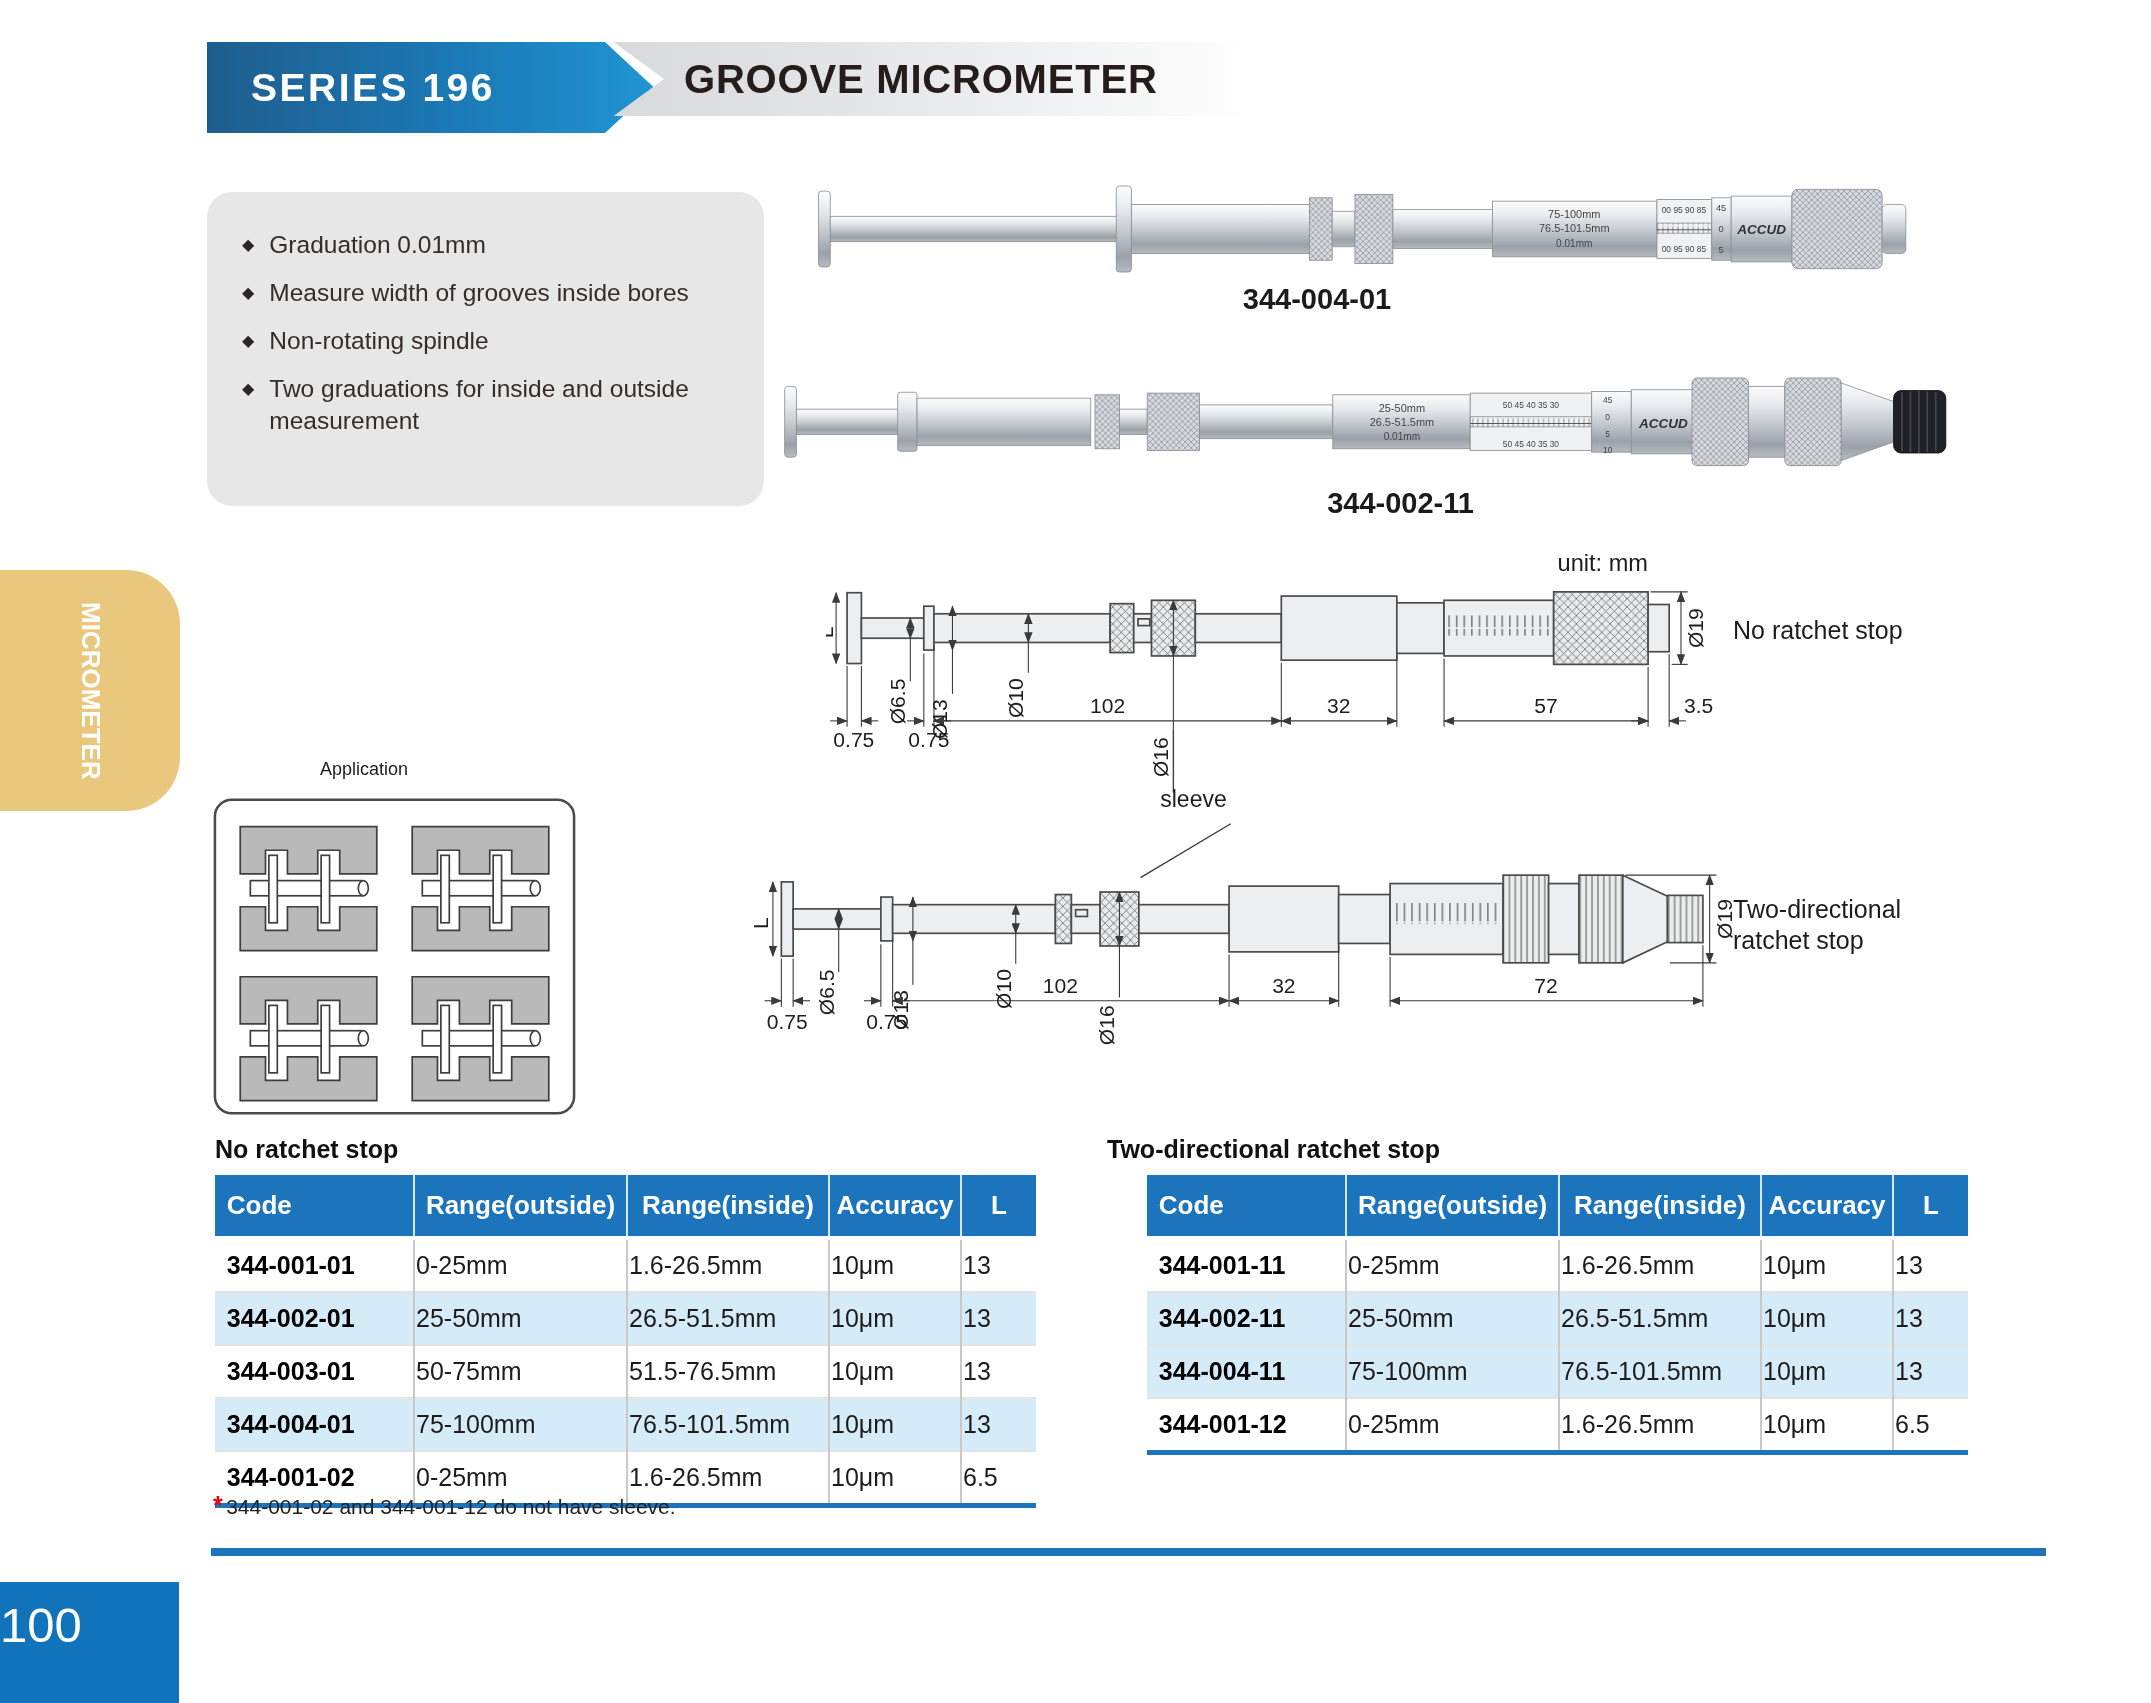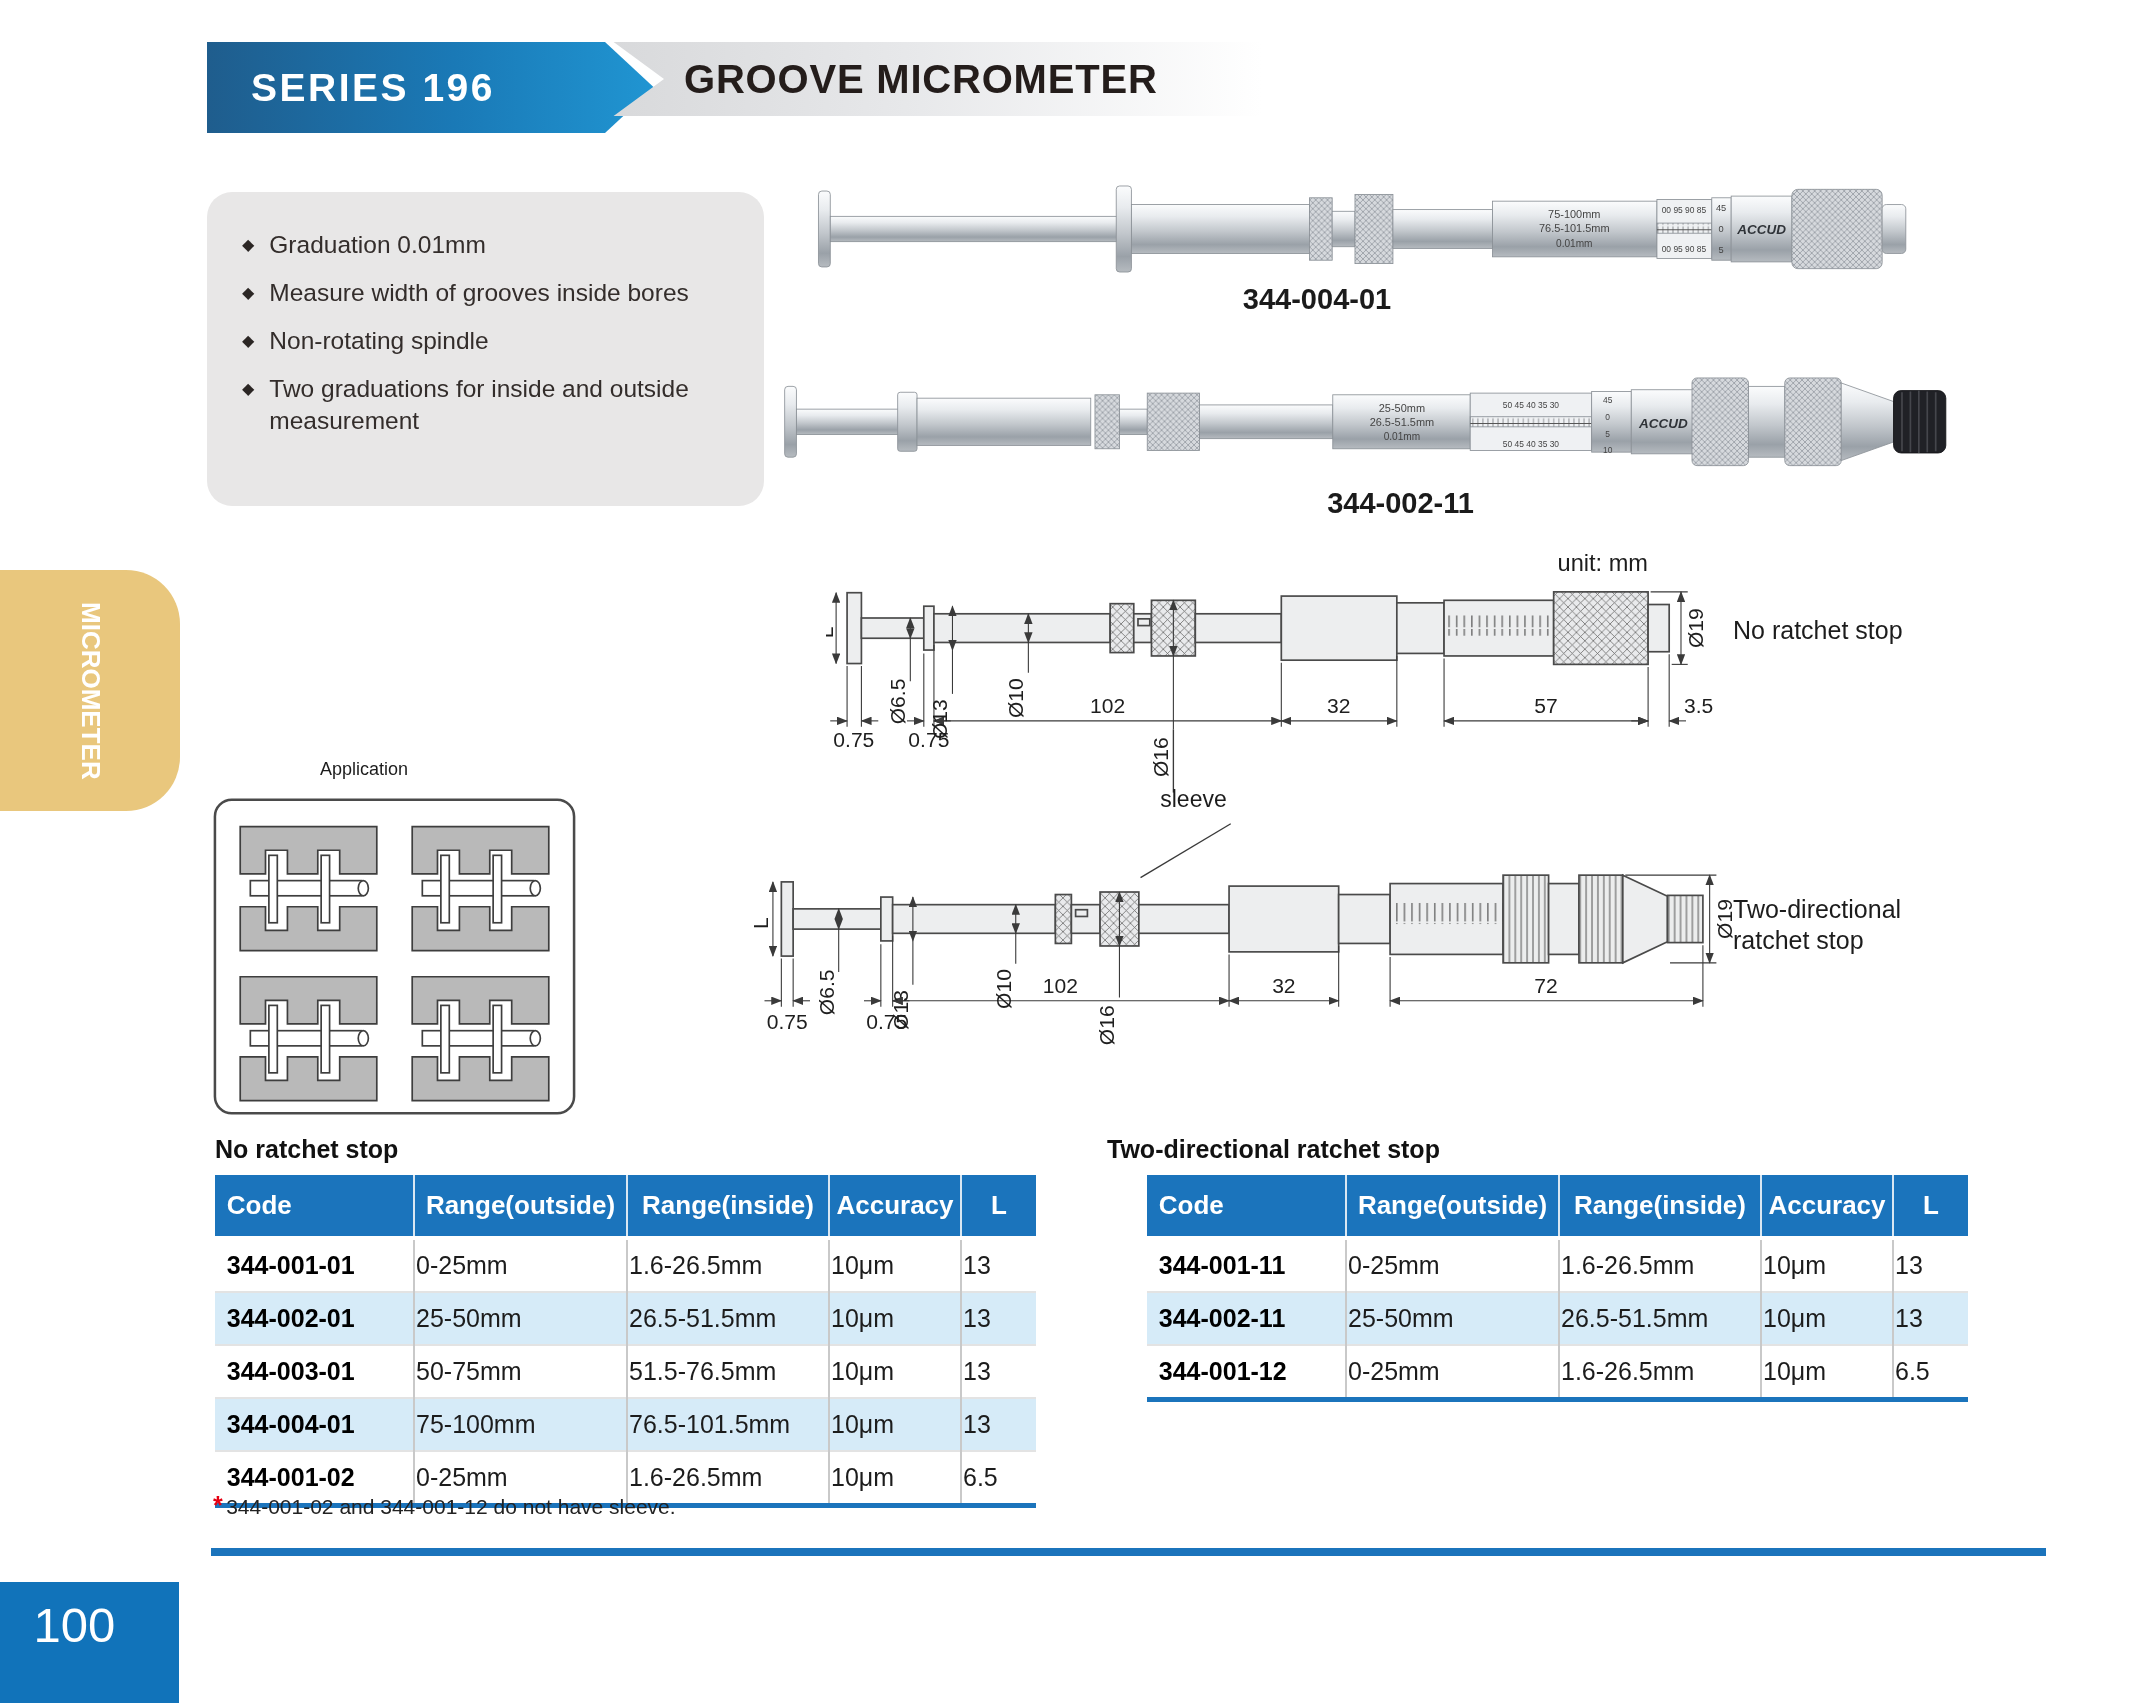--- a/index.html
+++ b/index.html
@@ -51,21 +51,21 @@
   table.spec tr.blue td{background:#d6ebf8;}
   table.spec tr.white td{background:#ffffff;}
   table.spec col.c1{width:199px;} table.spec col.c2{width:213px;}
   table.spec col.c3{width:202px;} table.spec col.c4{width:132px;} table.spec col.c5{width:75px;}
 
   .footnote{font-size:21px;color:#222;}
   .footnote .star{color:#e60012;font-weight:bold;font-size:25px;margin-right:3.4px;}
 
   .footline{left:211px;top:1548px;width:1835px;height:8.4px;background:#1b74bc;}
   .pagebox{left:0;top:1582px;width:179px;height:121px;background:#1173ba;box-sizing:border-box;
-    text-align:center;padding:15px 30px 8px 0;}
+    text-align:left;padding:15px 30px 8px 0;}
   .pagebox span{color:#fff;font-size:49px;}
 
   
   svg text{font-family:"Liberation Sans","DejaVu Sans",sans-serif;}
   .dw text{fill:#1e1e1e;font-size:25px;}
 </style>
 </head>
 <body>
 
 <div class="page">
@@ -446,20 +446,27 @@
       <td>10μm</td>
       <td>13</td>
     </tr>
     <tr class="blue">
       <td class="code">344-002-11</td>
       <td>25-50mm</td>
       <td>26.5-51.5mm</td>
       <td>10μm</td>
       <td>13</td>
     </tr>
+    <tr class="blue">
+      <td class="code">344-004-11</td>
+      <td>75-100mm</td>
+      <td>76.5-101.5mm</td>
+      <td>10μm</td>
+      <td>13</td>
+    </tr>
     <tr class="white">
       <td class="code">344-001-12</td>
       <td>0-25mm</td>
       <td>1.6-26.5mm</td>
       <td>10μm</td>
       <td>6.5</td>
     </tr>
   </tbody>
     </table>
 

